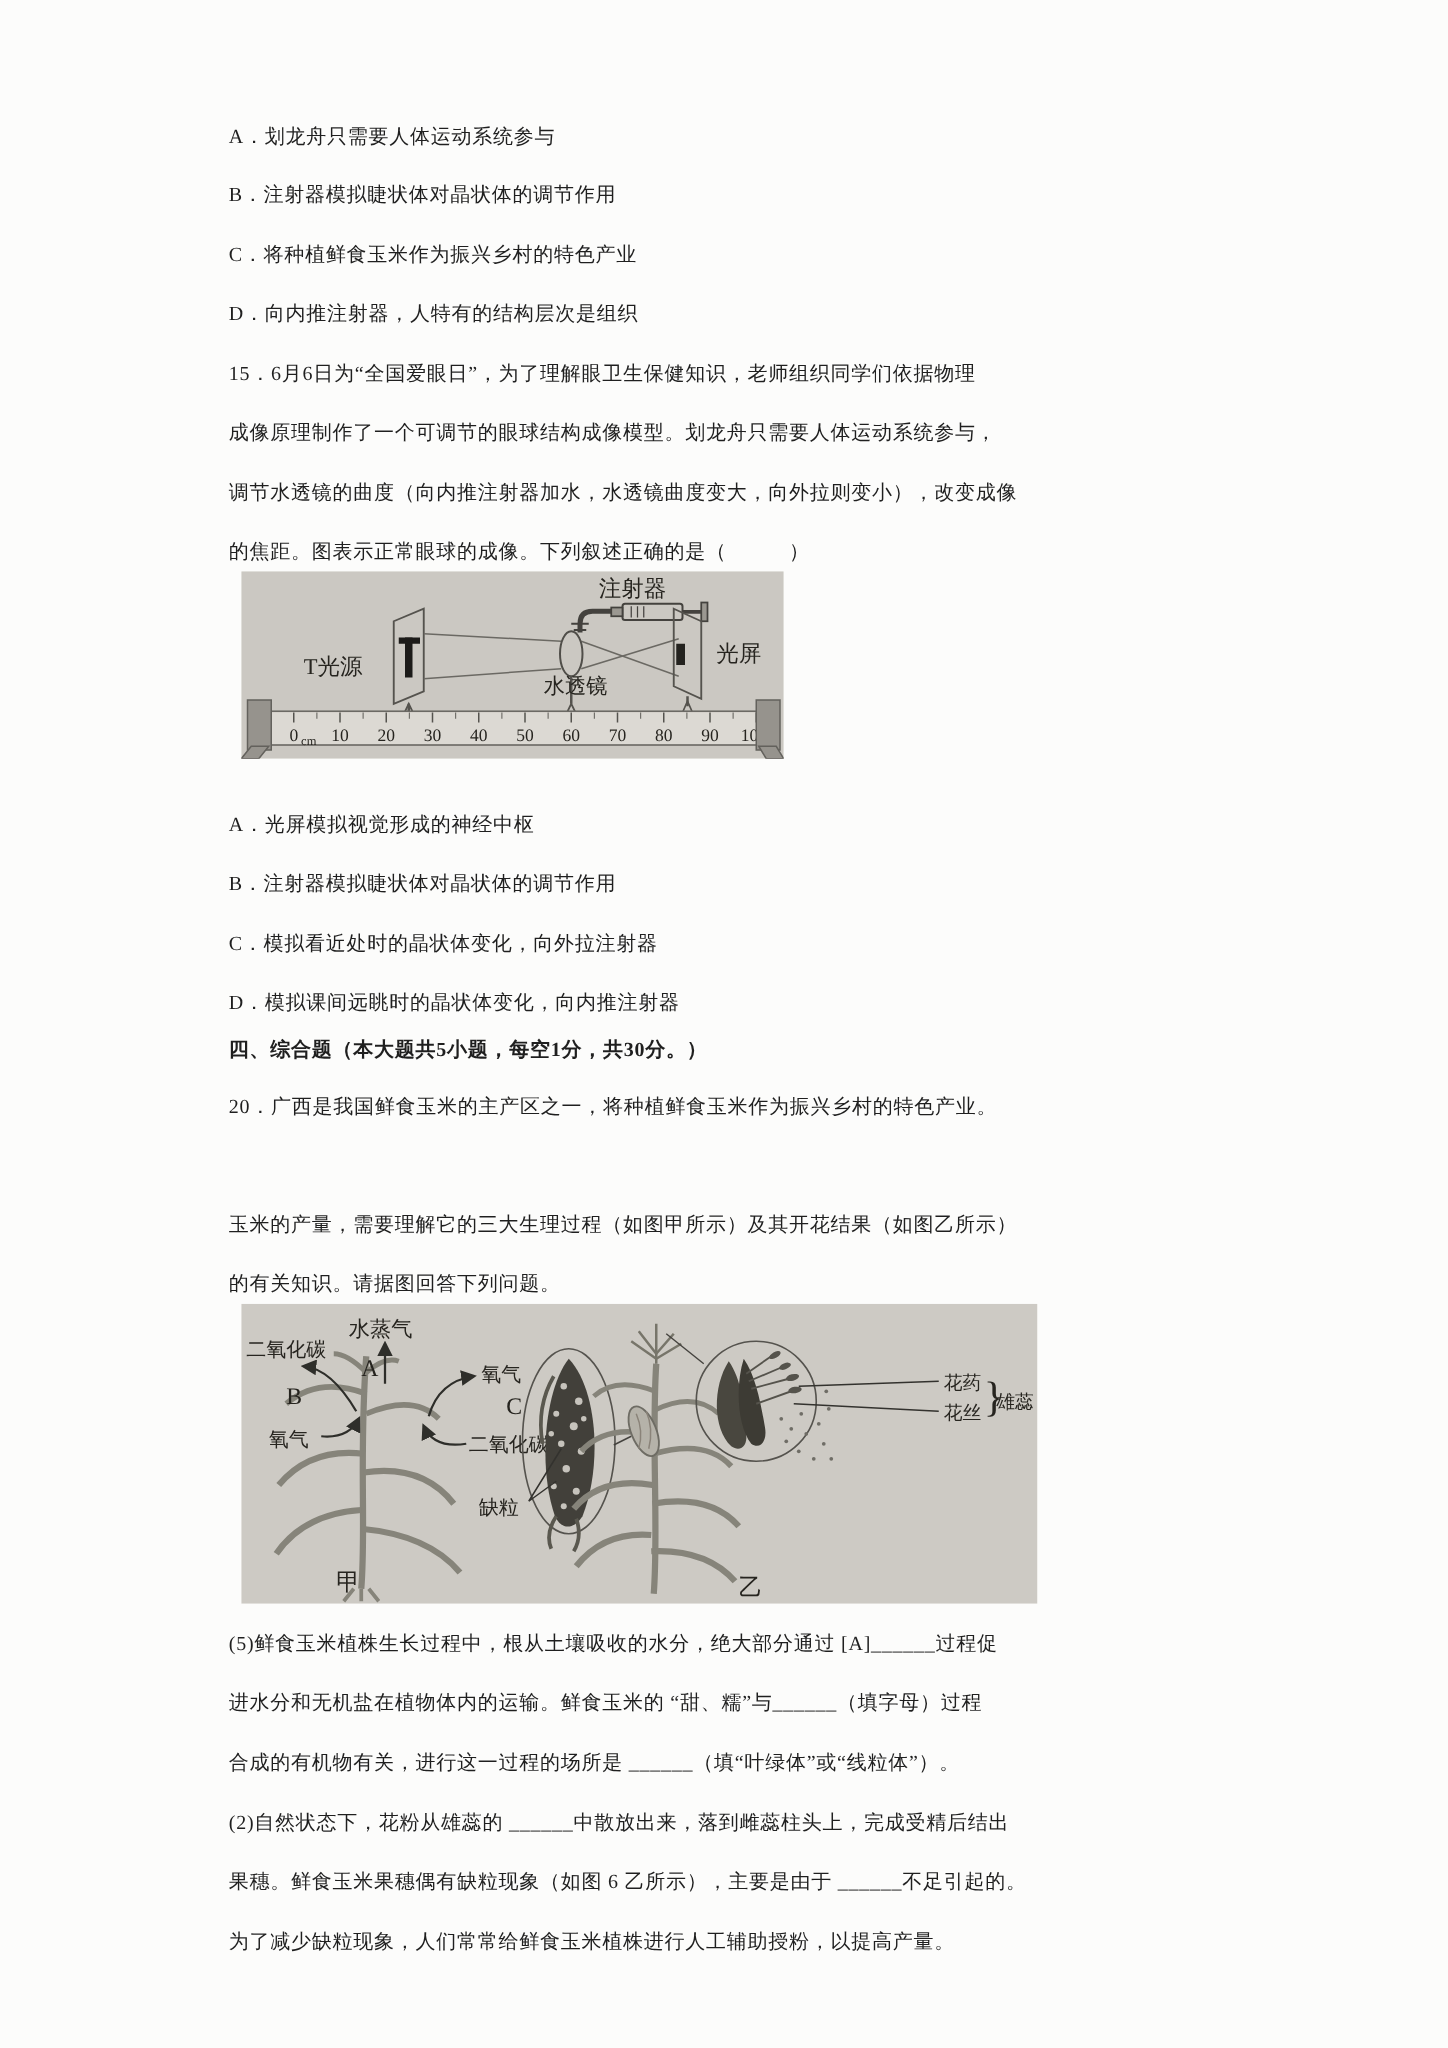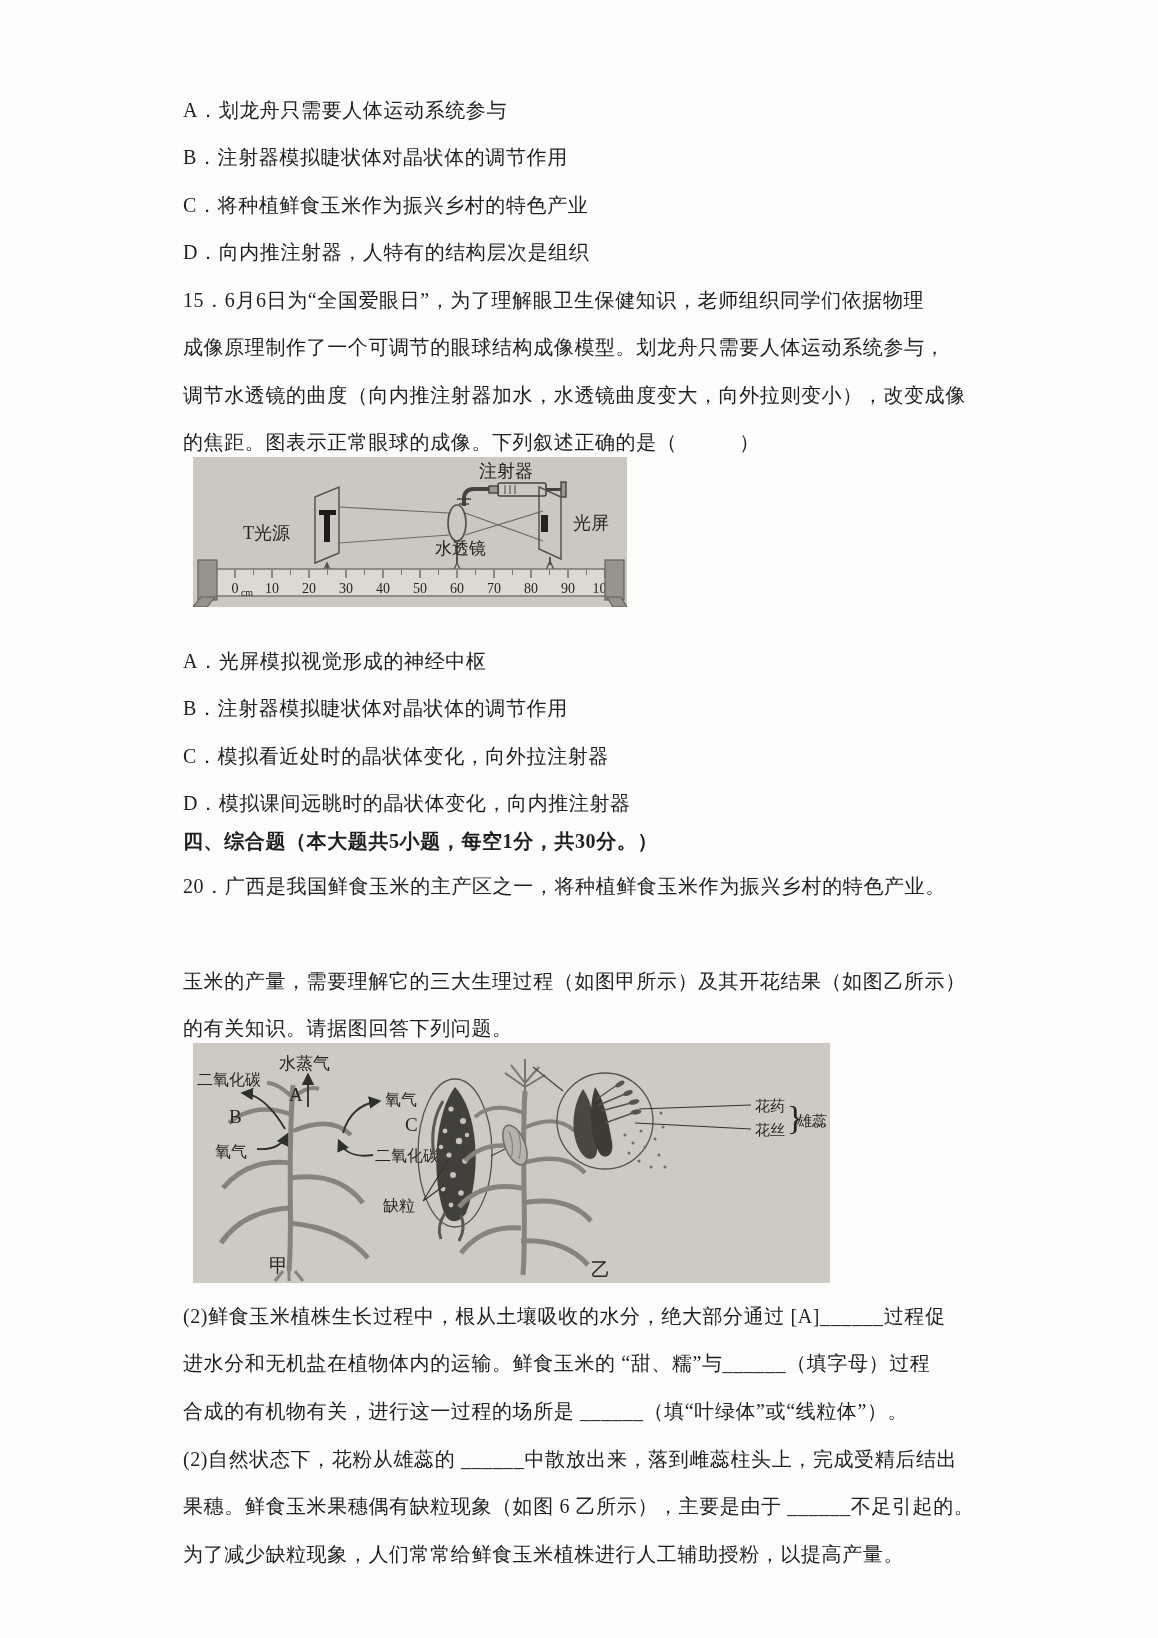--- a/index.html
+++ b/index.html
@@ -4,21 +4,21 @@
 <style>
   html,body{margin:0;padding:0;background:#e8e8e8;}
   .page{
     position:relative;width:1158px;height:1638px;margin:0 auto;
     background:#fcfcfb;overflow:hidden;
     font-family:"Liberation Serif","DejaVu Serif",serif;
     color:#1f1f1f;
   }
   .line{
     position:absolute;left:183px;width:810px;height:26px;
-    font-size:20px;line-height:26px;letter-spacing:0.6px;white-space:nowrap;
+    font-size:16px;line-height:26px;letter-spacing:0.6px;white-space:nowrap;
   }
   .line.bold{font-weight:bold;}
   .fig{position:absolute;display:block;}
   .fig text{font-family:"Liberation Serif","DejaVu Serif",serif;fill:#26241f;}
 </style>
 </head>
 <body>
 
 <div class="page">
 
@@ -228,21 +228,21 @@
       </g>
       <path d="M446 66 L558 62 M442 80 L558 86" stroke="#33322e" stroke-width="1.1"></path>
     </g>
     <text x="562" y="68" font-size="15">花药</text>
     <text x="562" y="92" font-size="15">花丝</text>
     <text x="594" y="86" font-size="34">}</text>
     <text x="604" y="83" font-size="15">雄蕊</text>
     <text x="398" y="233" font-size="19">乙</text>
   </svg>
 
-  <div class="line" style="top:1303px">(2)鲜食玉米植株生长过程中，根从土壤吸收的水分，绝大部分通过 [A]______过程促</div>
+  <div class="line" style="top:1303px">(5)鲜食玉米植株生长过程中，根从土壤吸收的水分，绝大部分通过 [A]______过程促</div>
   <div class="line" style="top:1350px">进水分和无机盐在植物体内的运输。鲜食玉米的 “甜、糯”与______（填字母）过程</div>
   <div class="line" style="top:1398px">合成的有机物有关，进行这一过程的场所是 ______（填“叶绿体”或“线粒体”）。</div>
 
   <div class="line" style="top:1446px">(2)自然状态下，花粉从雄蕊的 ______中散放出来，落到雌蕊柱头上，完成受精后结出</div>
   <div class="line" style="top:1493px">果穗。鲜食玉米果穗偶有缺粒现象（如图 6 乙所示），主要是由于 ______不足引起的。</div>
   <div class="line" style="top:1541px">为了减少缺粒现象，人们常常给鲜食玉米植株进行人工辅助授粉，以提高产量。</div>
 
 </div>
 
 </body></html>

